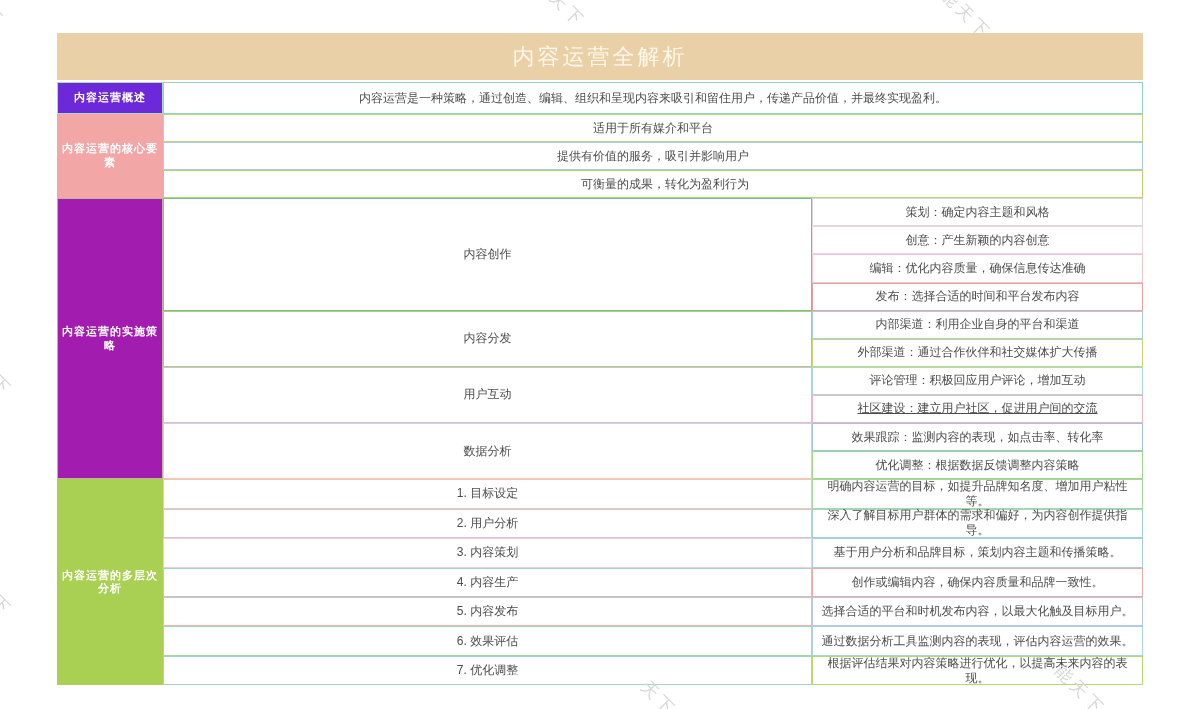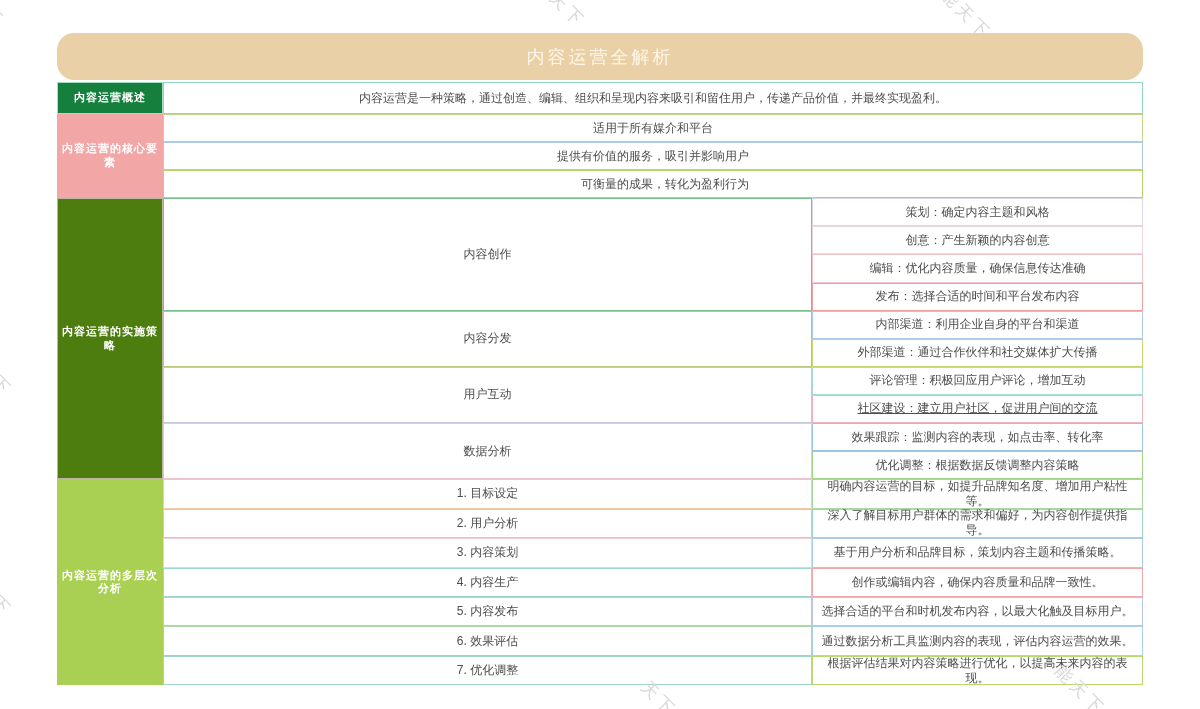--- a/index.html
+++ b/index.html
@@ -3,21 +3,21 @@
 <meta charset="utf-8">
 <style>
   html,body{margin:0;padding:0;}
   body{
     width:1200px;height:709px;position:relative;overflow:hidden;background:#ffffff;
     font-family:"Liberation Sans","DejaVu Sans",sans-serif;
   }
   .title-bar{
     position:absolute;left:57px;top:33px;width:1086px;height:47px;
     display:flex;align-items:center;justify-content:center;
-    font-size:18px;letter-spacing:3px;font-weight:400;border-radius:17px;
+    font-size:22px;letter-spacing:3px;font-weight:400;
   }
   .grid{
     position:absolute;left:57px;top:82px;width:1086px;
     display:grid;
     grid-template-columns:106px 649px 331px;
     grid-template-rows:32px repeat(13,28.1px) repeat(7,29.45px);
   }
   .cell{
     display:flex;align-items:center;justify-content:center;
     background:#fff;border:1px solid #ddd;box-sizing:border-box;
@@ -29,27 +29,27 @@
   .wm{
     position:absolute;color:#d7d7d7;font-size:17px;letter-spacing:4px;
     transform:rotate(45deg);transform-origin:0 0;white-space:nowrap;pointer-events:none;
   }
 </style>
 </head>
 <body>
 
 <div class="title-bar" style="background: rgb(234, 208, 166); color: rgb(253, 247, 234);">内容运营全解析</div>
 <div class="grid">
-    <div class="cell hdr" style="border: 1px solid rgb(166, 220, 195); background: #15803d; grid-area: 1 / 1 / span 1;">内容运营概述</div>
+    <div class="cell hdr" style="border: 1px solid rgb(166, 220, 195); background: #6d28d9; grid-area: 1 / 1 / span 1;">内容运营概述</div>
     <div class="cell" style="border: 1px solid rgb(142, 213, 194); grid-area: 1 / 2 / span 1 / span 2;">内容运营是一种策略，通过创造、编辑、组织和呈现内容来吸引和留住用户，传递产品价值，并最终实现盈利。</div>
     <div class="cell" style="border: 1px solid rgb(192, 215, 136); grid-area: 2 / 2 / span 1 / span 2;">适用于所有媒介和平台</div>
     <div class="cell hdr" style="border: 1px solid rgb(242, 166, 166); background: rgb(242, 166, 166); grid-area: 2 / 1 / span 3;">内容运营的核心要素</div>
     <div class="cell" style="border: 1px solid rgb(169, 203, 232); grid-area: 3 / 2 / span 1 / span 2;">提供有价值的服务，吸引并影响用户</div>
     <div class="cell" style="border: 1px solid rgb(181, 213, 106); grid-area: 4 / 2 / span 1 / span 2; padding-left: 32px;">可衡量的成果，转化为盈利行为</div>
-    <div class="cell hdr" style="border: 1px solid rgb(190, 181, 161); background: #4d7c0f; grid-area: 5 / 1 / span 10;">内容运营的实施策略</div>
+    <div class="cell hdr" style="border: 1px solid rgb(190, 181, 161); background: #a21caf; grid-area: 5 / 1 / span 10;">内容运营的实施策略</div>
     <div class="cell" style="border: 1px solid rgb(118, 196, 140); grid-area: 5 / 2 / span 4;">内容创作</div>
     <div class="cell" style="border: 1px solid rgb(216, 216, 228); grid-area: 5 / 3 / span 1;">策划：确定内容主题和风格</div>
     <div class="cell" style="border: 1px solid rgb(234, 216, 221); grid-area: 6 / 3 / span 1;">创意：产生新颖的内容创意</div>
     <div class="cell" style="border: 1px solid rgb(240, 198, 204); grid-area: 7 / 3 / span 1;">编辑：优化内容质量，确保信息传达准确</div>
     <div class="cell" style="border: 1px solid rgb(239, 159, 159); grid-area: 8 / 3 / span 1;">发布：选择合适的时间和平台发布内容</div>
     <div class="cell" style="border: 1px solid rgb(184, 200, 120); grid-area: 9 / 2 / span 2;">内容分发</div>
     <div class="cell" style="border: 1px solid rgb(170, 203, 234); grid-area: 9 / 3 / span 1;">内部渠道：利用企业自身的平台和渠道</div>
     <div class="cell" style="border: 1px solid rgb(198, 217, 110); grid-area: 10 / 3 / span 1;">外部渠道：通过合作伙伴和社交媒体扩大传播</div>
     <div class="cell" style="border: 1px solid rgb(195, 198, 222); grid-area: 11 / 2 / span 2; text-align: right;">用户互动</div>
     <div class="cell" style="border: 1px solid rgb(168, 219, 213); grid-area: 11 / 3 / span 1;">评论管理：积极回应用户评论，增加互动</div>

